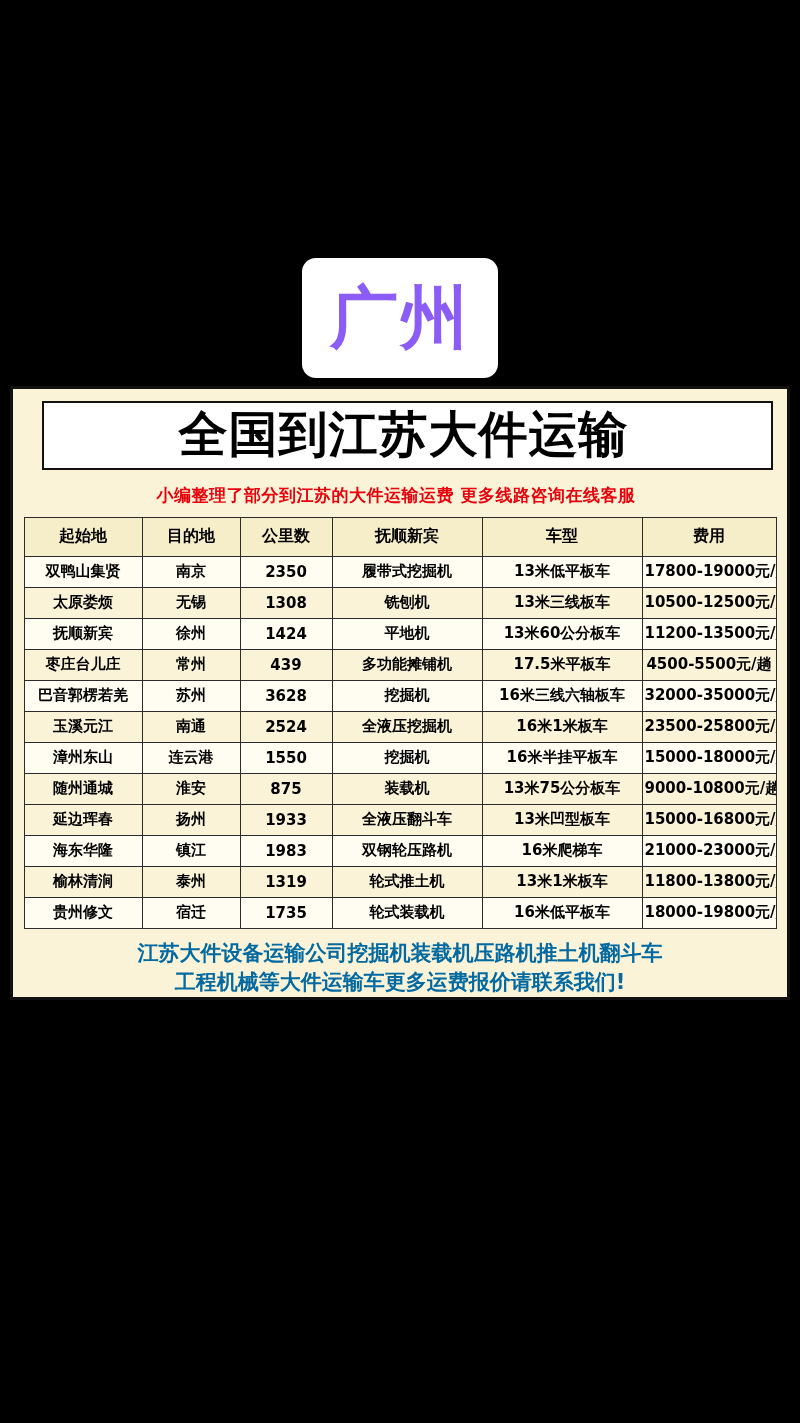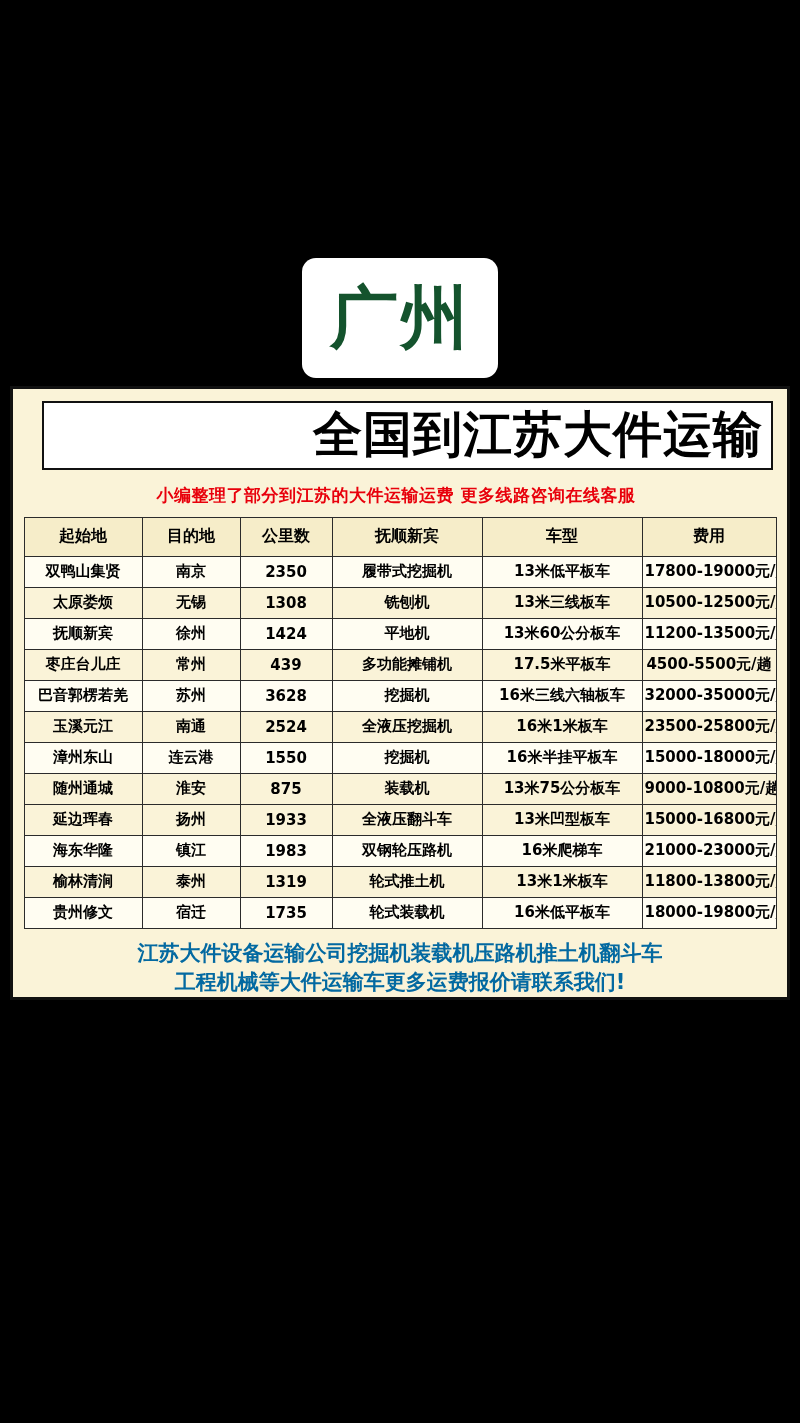--- a/index.html
+++ b/index.html
@@ -25,42 +25,42 @@
     background: #ffffff;
     border-radius: 14px;
     display: flex;
     align-items: center;
     justify-content: center;
   }
   .city-badge .city-text {
     font-family: "DejaVu Sans", sans-serif;
     font-weight: bold;
     font-size: 68px;
-    color: #14532d;
+    color: #8b5cf6;
     letter-spacing: 2px;
     line-height: 1;
   }
 
   
   .poster {
     position: absolute;
     left: 10px;
     top: 386px;
     width: 780px;
     background: #faf3d8;
     border: 3px solid #111111;
     box-sizing: border-box;
     padding: 0;
   }
 
   .poster-title {
     margin: 12px 14px 6px 29px;
     background: #ffffff;
     border: 2px solid #111111;
-    text-align: right;
+    text-align: center;
     font-family: "DejaVu Sans", sans-serif;
     font-weight: bold;
     font-size: 49px;
     color: #000000;
     letter-spacing: 1px;
     padding: 6px 8px 8px 0;
     line-height: 1.05;
   }
 
   .poster-sub {

